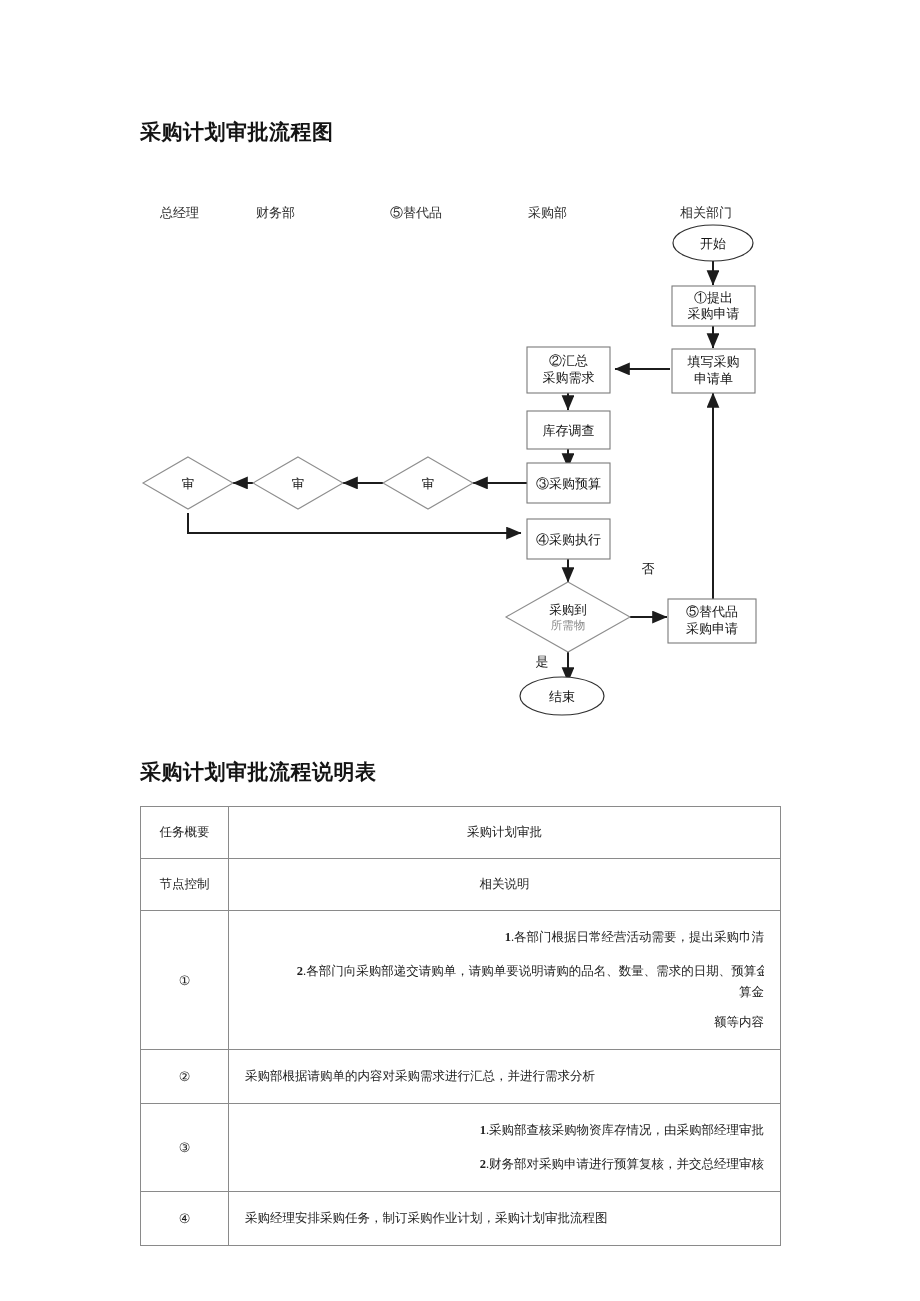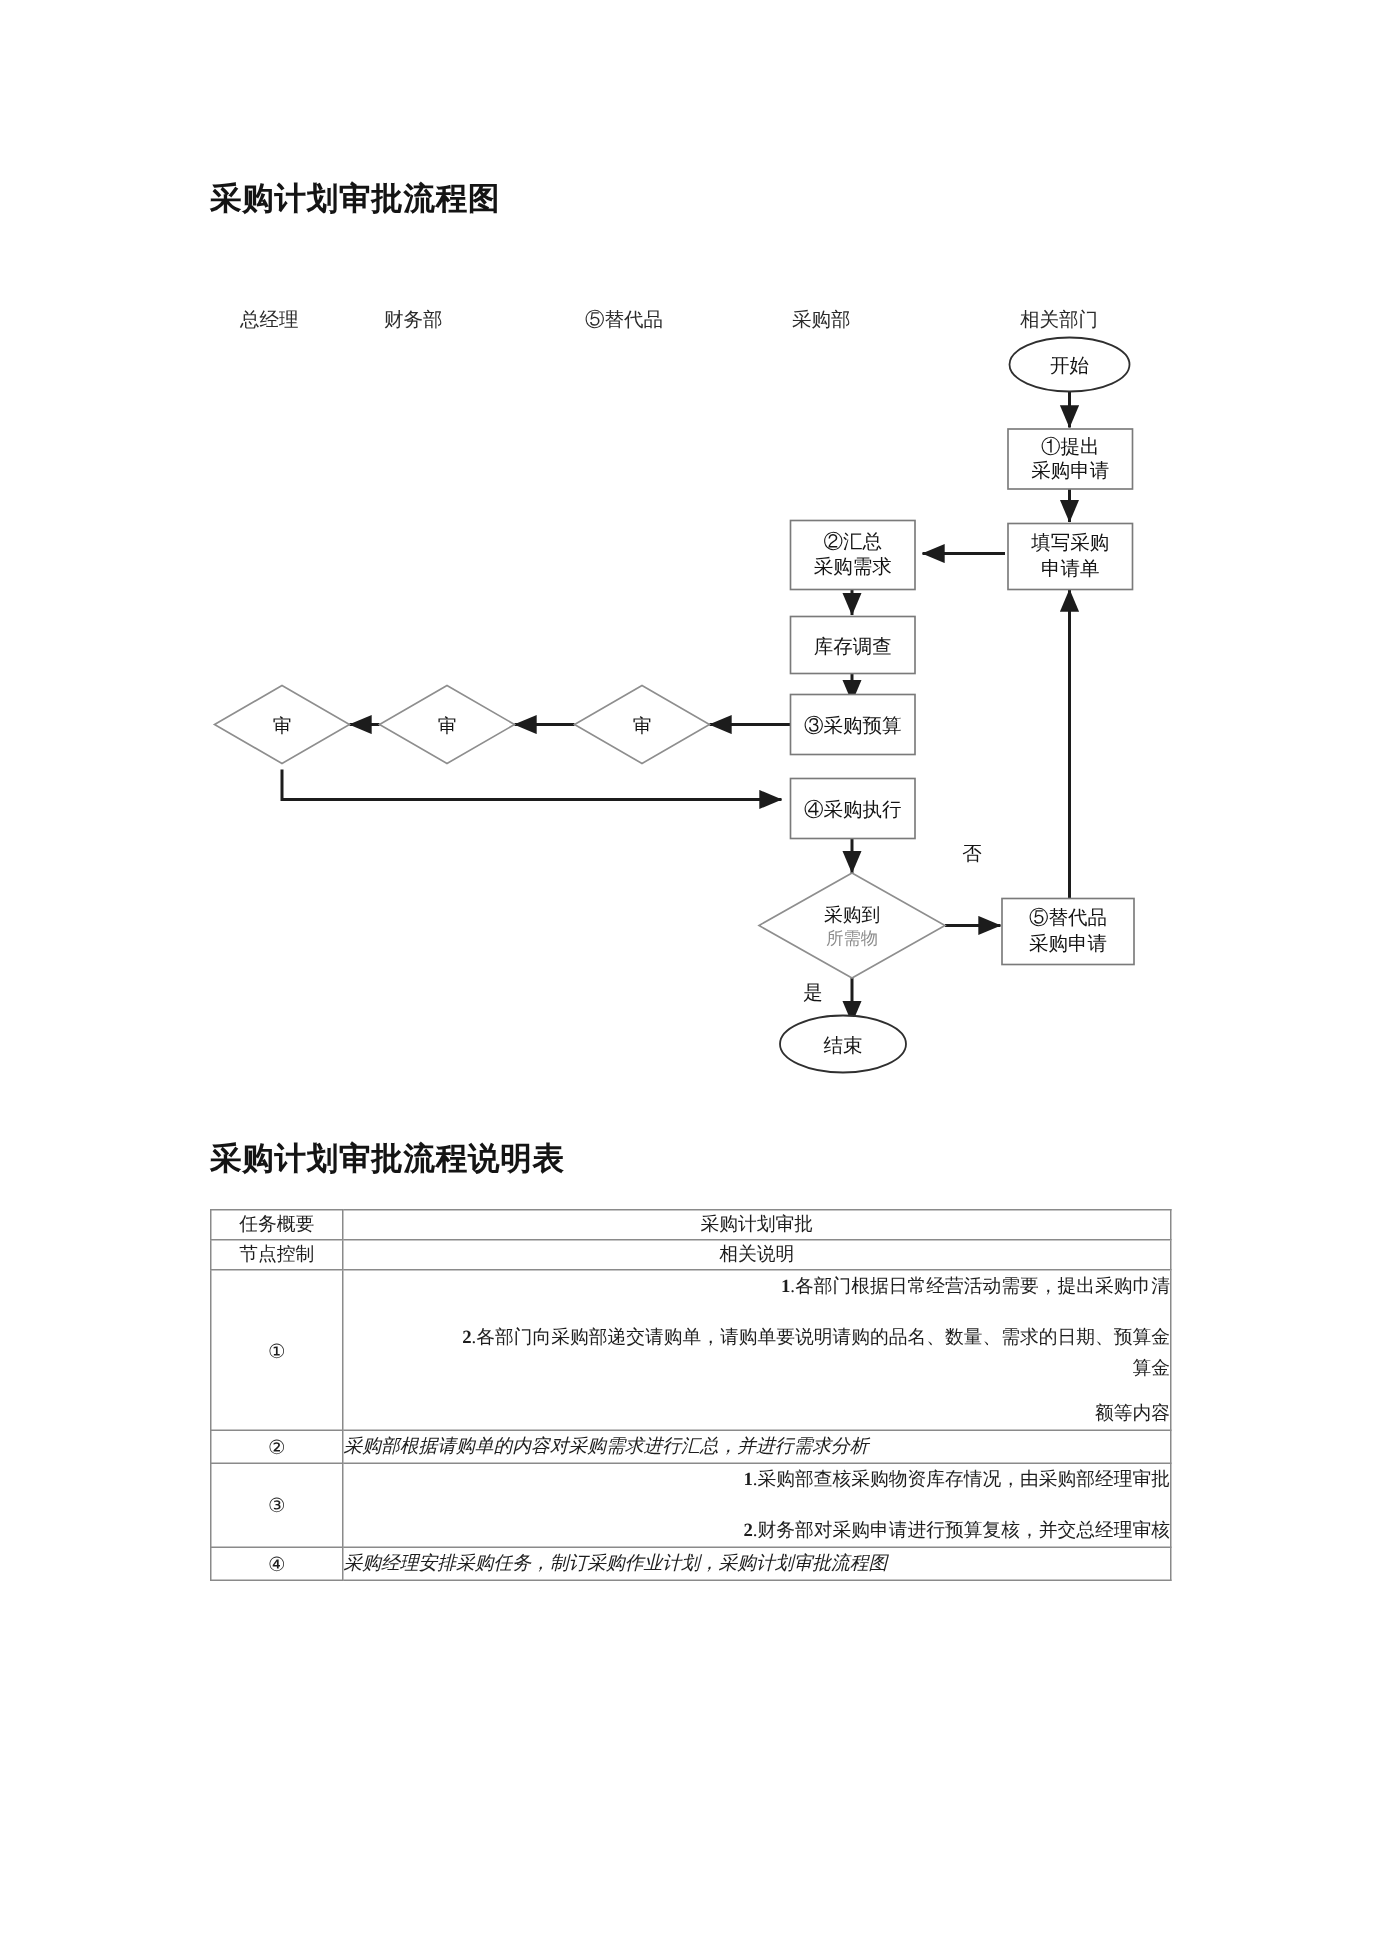--- a/index.html
+++ b/index.html
@@ -63,21 +63,21 @@
     top: 806px;
     width: 640px;
     border-collapse: collapse;
     table-layout: fixed;
     font-size: 12.5px;
     color: #1d1d1d;
   }
   #spec-table td {
     border: 1px solid #8a8a8a;
     vertical-align: middle;
-    padding: 0;
+    padding: 16px;
   }
   #spec-table .col-node { width: 88px; }
   #spec-table .col-desc { width: 552px; }
 
   .cell-center {
     text-align: center;
     padding: 9px 4px;
     line-height: 19px;
   }
   .cell-node {
@@ -88,21 +88,20 @@
   }
   .cell-desc {
     padding: 8px 8px 8px 9px;
     line-height: 21px;
     text-align: right;
   }
   .cell-desc-single {
     padding: 11px 8px 11px 9px;
     line-height: 21px;
     text-align: left;
-    font-style: italic;
   }
   .num-line {
     white-space: nowrap;
     overflow: hidden;
   }
   .num-line .n {
     font-weight: bold;
     display: inline-block;
     width: 58px;
   }

